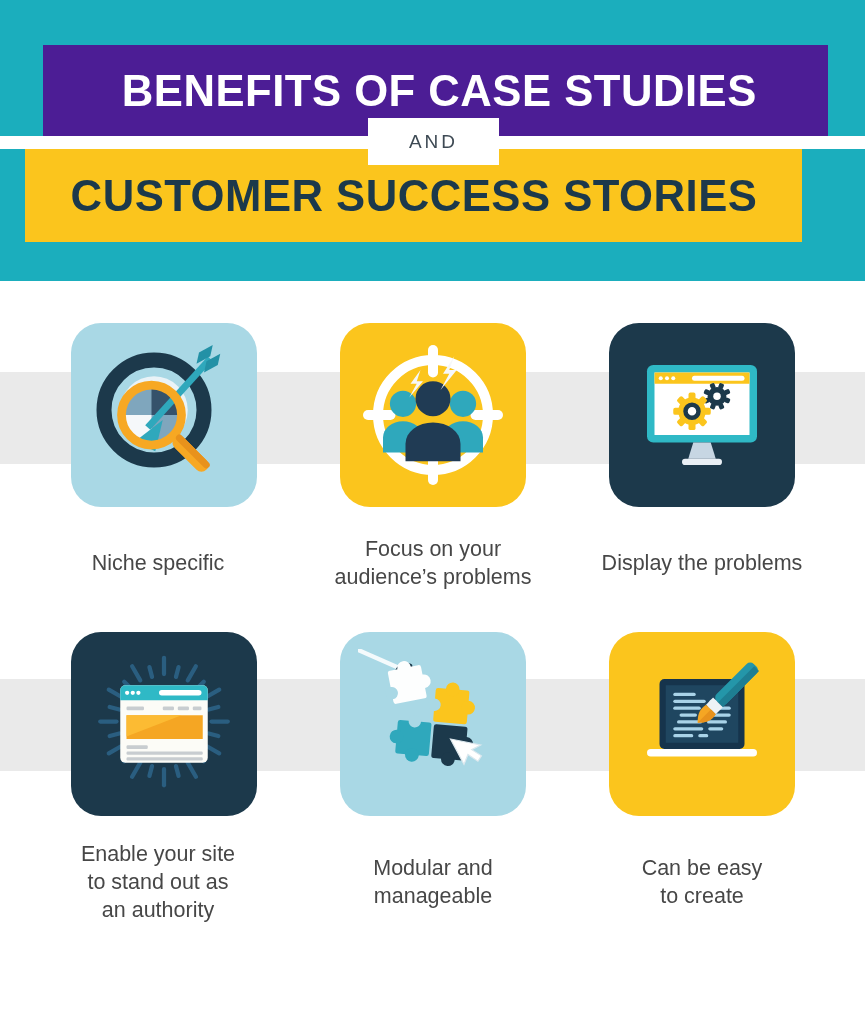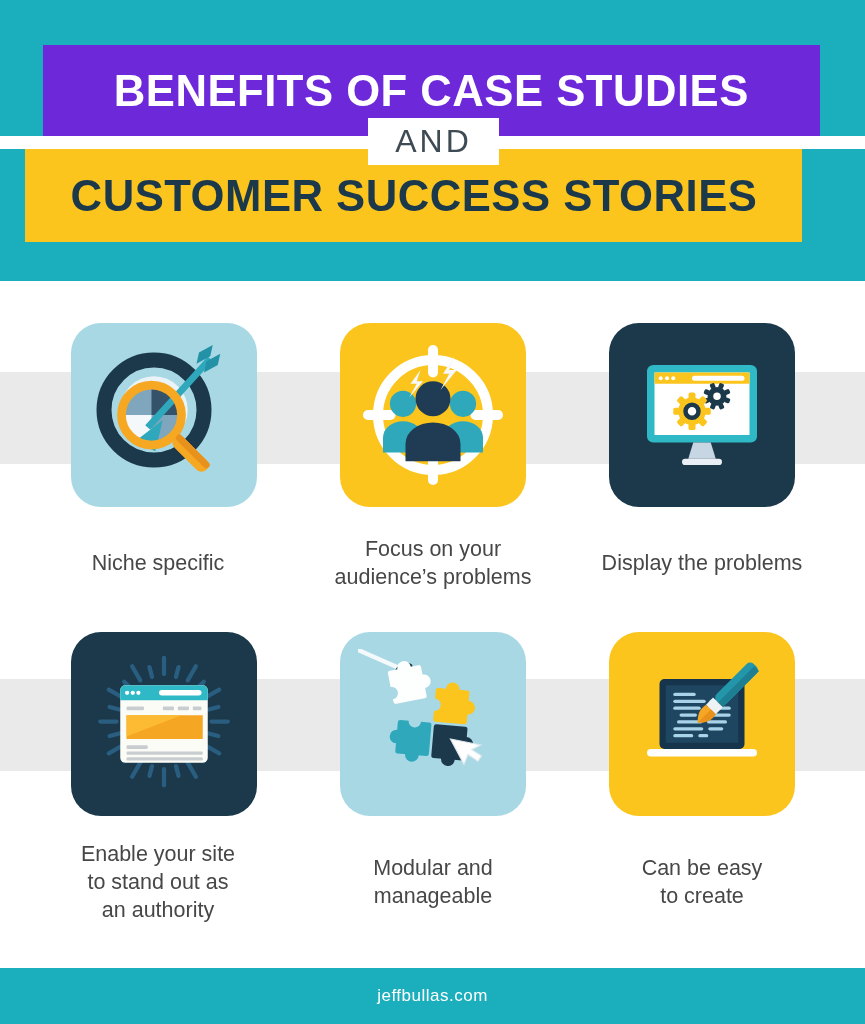--- a/index.html
+++ b/index.html
@@ -24,21 +24,21 @@
     display:flex;align-items:center;justify-content:center;z-index:2;
   }
   .band-yellow h2{
     margin:0;color:#1C394B;font-size:45px;font-weight:700;letter-spacing:.5px;
     transform:scaleX(.97);white-space:nowrap;
   }
   .and-box{
     position:absolute;left:368px;top:118px;width:131px;height:47px;background:#FFFFFF;
     display:flex;align-items:center;justify-content:center;z-index:5;
   }
-  .and-box span{color:#3E4A54;font-size:32px;letter-spacing:3px;font-weight:400;}
+  .and-box span{color:#3E4A54;font-size:19px;letter-spacing:3px;font-weight:400;}
   
   .stripe{position:absolute;left:0;width:865px;height:92px;z-index:0;}
   .stripe.r1{top:372px;}
   .stripe.r2{top:679px;}
   .tile{
     position:absolute;width:186px;height:184px;border-radius:30px;z-index:1;
     display:flex;align-items:center;justify-content:center;overflow:hidden;
   }
   .tile svg{width:150px;height:150px;display:block;}
   .row1{top:323px;} .row2{top:632px;}
@@ -60,21 +60,21 @@
 </style>
 </head>
 <body>
 
 <div class="canvas">
 
   <div class="header-bg" style="background-color: rgb(27, 174, 189);"></div>
 
   <div class="strip-white"></div>
 
-  <div class="band-navy" style="background-color: #6d28d9;">
+  <div class="band-navy" style="background-color: #4c1d95; padding-left: 8px;">
     <h1>BENEFITS OF CASE STUDIES</h1>
   </div>
 
   <div class="band-yellow" style="background-color: rgb(251, 197, 29);">
     <h2>CUSTOMER SUCCESS STORIES</h2>
   </div>
 
   <div class="and-box">
     <span>AND</span>
   </div>
@@ -277,17 +277,14 @@
 audience’s problems</div>
   <div class="caption r1 cc3">Display the problems</div>
   <div class="caption r2 cc1">Enable your site
 to stand out as
 an authority</div>
   <div class="caption r2 cc2">Modular and
 manageable</div>
   <div class="caption r2 cc3">Can be easy
 to create</div>
 
-  <div class="footer" style="background-color: rgb(27, 174, 189);">
-    <span>jeffbullas.com</span>
-  </div>
 
 </div>
 
 </body></html>

